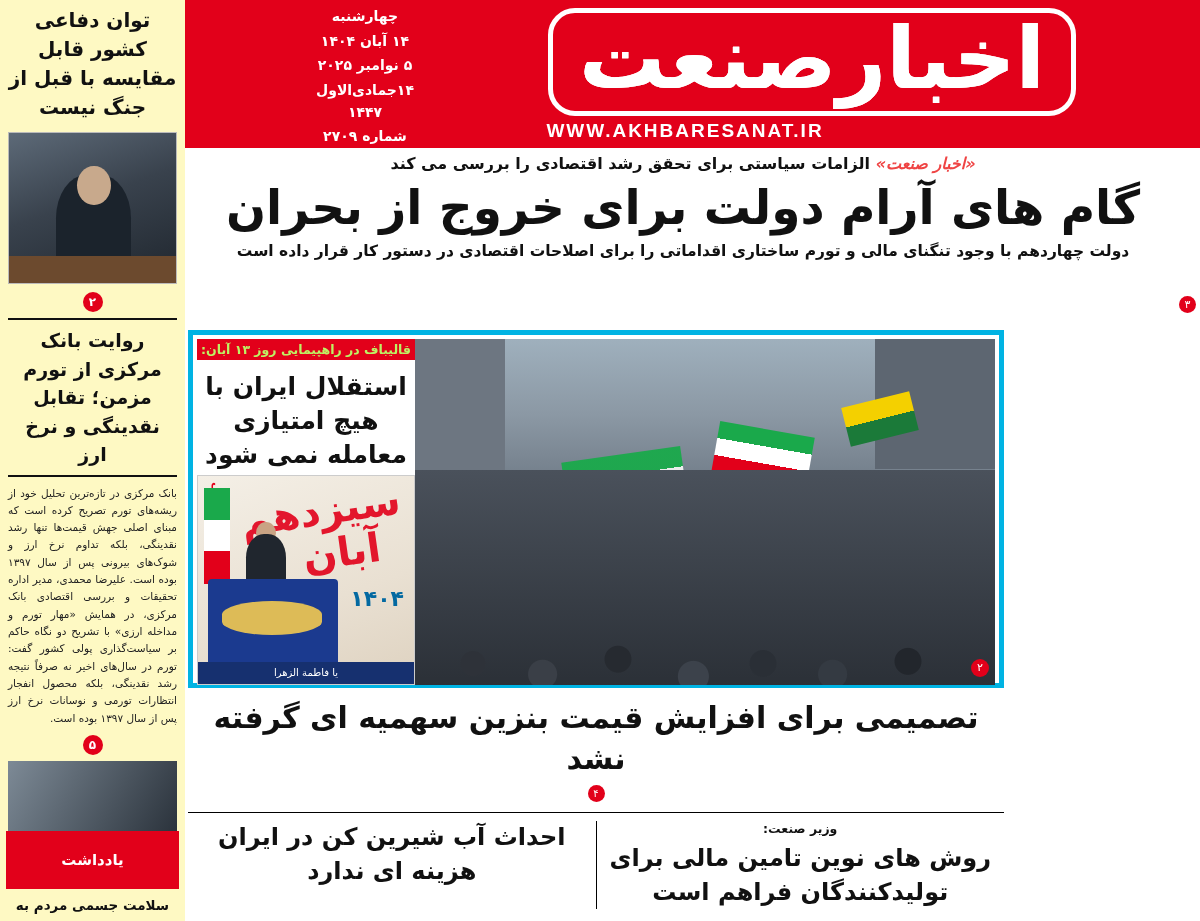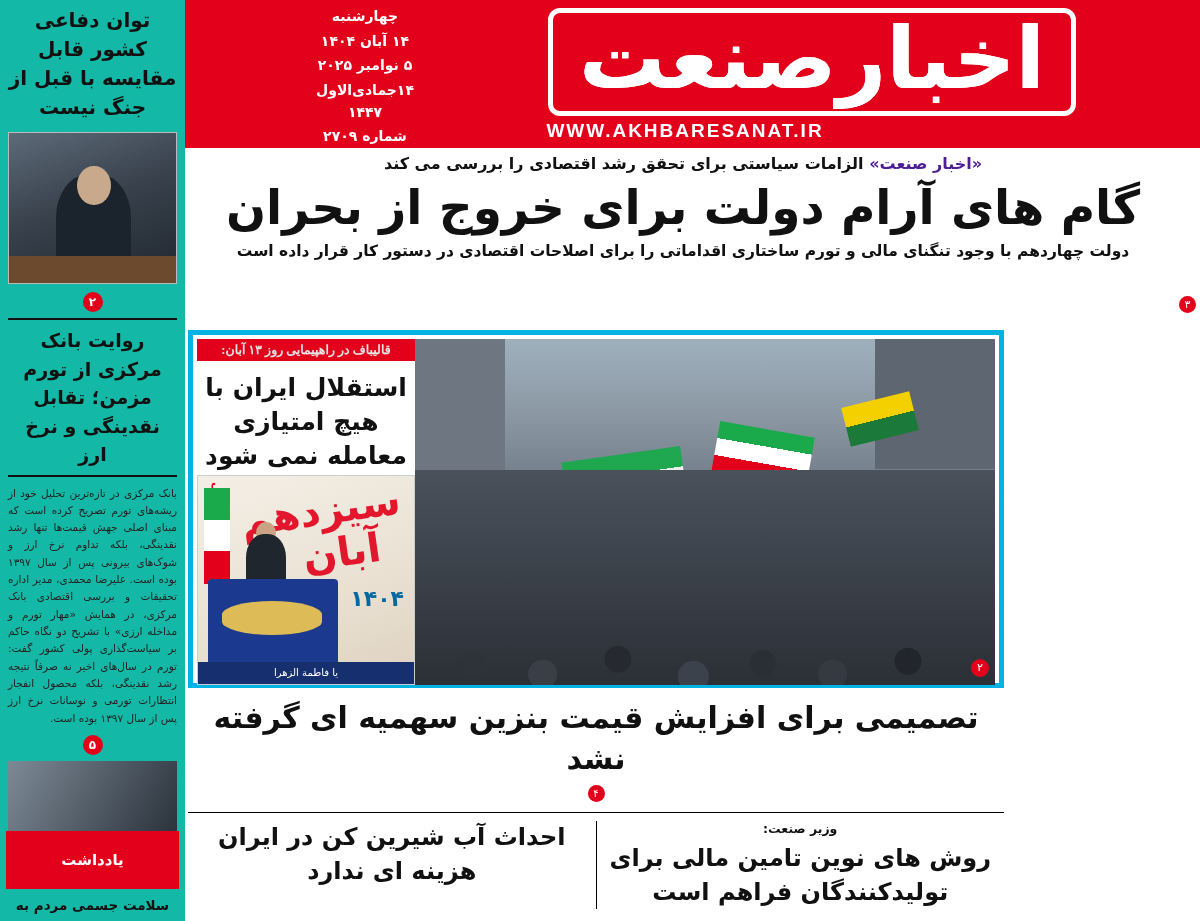--- a/index.html
+++ b/index.html
@@ -4,48 +4,48 @@
 <style>
   html,body{margin:0;padding:0;background:#fff;}
   body{width:1200px;height:921px;font-family:"DejaVu Sans","Liberation Sans",sans-serif;color:#111;overflow:hidden;}
   .page{position:relative;width:1200px;height:921px;background:#fff;}
 
   
   .masthead{position:absolute;top:0;right:0;width:1015px;height:148px;background:#e2001a;}
   .masthead-inner{position:relative;width:100%;height:100%;}
   .logo-wrap{position:absolute;right:18px;top:2px;width:740px;height:120px;display:flex;align-items:center;justify-content:center;}
   .logo-text{font-size:86px;font-weight:bold;color:#fff;letter-spacing:-2px;line-height:1;text-shadow:0 0 0 #fff;white-space:nowrap;}
-  .logo-box{border:5px solid #fff;border-radius:12px;padding:2px 26px 10px 26px;}
+  .logo-box{border:5px solid #fff;border-radius:27px;padding:2px 26px 10px 26px;}
   .site-url{position:absolute;right:255px;top:120px;width:520px;text-align:center;color:#fff;font-size:19px;letter-spacing:2px;font-family:"Liberation Sans",sans-serif;font-weight:bold;}
   .issue-box{position:absolute;right:775px;top:6px;width:120px;color:#fff;text-align:center;line-height:1.55;font-size:14px;font-weight:bold;}
   .issue-box div{margin-bottom:3px;}
 
   
-  .sidebar{position:absolute;top:0;left:0;width:185px;height:921px;background:#14b8a6;border-left:0;}
+  .sidebar{position:absolute;top:0;left:0;width:185px;height:921px;background:#fef9c3;border-left:0;}
   .side-head{padding:6px 8px 4px 8px;text-align:center;font-size:20px;font-weight:bold;line-height:1.45;color:#111;}
   .side-photo{margin:6px 8px 0 8px;height:150px;background:#2d3540;position:relative;overflow:hidden;border:1px solid #bbb;}
   .side-photo .ph-bg{position:absolute;inset:0;background:linear-gradient(160deg,#5d6a78 0%,#39424d 45%,#1f262e 100%);}
   .side-photo .ph-person{position:absolute;left:28%;bottom:0;width:45%;height:72%;background:#1b232c;border-radius:40% 40% 6% 6%;}
   .side-photo .ph-head{position:absolute;left:41%;bottom:52%;width:20%;height:26%;background:#c8a98c;border-radius:50%;}
   .side-photo .ph-desk{position:absolute;left:0;bottom:0;width:100%;height:18%;background:#6c4a2e;}
   .num-badge{display:block;margin:8px auto 6px auto;width:20px;height:20px;border-radius:50%;background:#e2001a;color:#fff;font-size:12px;line-height:20px;text-align:center;font-weight:bold;}
   .side-rule{height:2px;background:#111;margin:4px 8px;}
   .side-title{padding:2px 8px;text-align:center;font-size:19px;font-weight:bold;line-height:1.5;}
   .side-body{padding:4px 8px 0 8px;text-align:justify;font-size:10.5px;line-height:1.65;color:#222;}
   .side-photo2{margin:4px 8px 0 8px;height:70px;background:#444;position:relative;overflow:hidden;}
   .side-photo2 .s2a{position:absolute;inset:0;background:linear-gradient(120deg,#7d8a96,#2b333c);}
 
   
   .note-head{margin:0 6px;background:#e2001a;color:#fff;text-align:center;font-size:15px;font-weight:bold;padding:20px 0;}
   .note-text{padding:6px 8px 0 8px;text-align:center;font-size:13.5px;font-weight:bold;line-height:1.6;}
 
   
   .lead{position:absolute;top:150px;right:22px;width:990px;}
   .lead-kicker{text-align:center;font-size:16px;font-weight:bold;padding:4px 0 2px 0;}
-  .lead-kicker .red{color:#4c1d95;}
+  .lead-kicker .red{color:#ef4444;font-style:italic;}
   .lead-title{text-align:center;font-size:47px;font-weight:bold;line-height:1.22;padding:4px 0 2px 0;letter-spacing:-1px;}
   .lead-sub{text-align:center;font-size:15.5px;font-weight:bold;padding:4px 0 8px 0;}
   .lead-badge{position:absolute;right:-18px;top:146px;width:17px;height:17px;border-radius:50%;background:#e2001a;color:#fff;font-size:11px;line-height:17px;text-align:center;}
 
   
   .photoblock{position:absolute;top:330px;right:196px;width:816px;height:358px;border:5px solid #00b3e3;box-sizing:border-box;background:#fff;}
   .mainphoto{position:absolute;right:4px;top:4px;width:580px;height:346px;overflow:hidden;background:#7e8b96;}
   .mp-sky{position:absolute;inset:0;background:linear-gradient(180deg,#9fb0bd 0%,#8b98a4 22%,#6d7884 45%,#55606b 100%);}
   .mp-bldgL{position:absolute;left:0;top:0;width:90px;height:150px;background:#6d7681;}
   .mp-bldgR{position:absolute;right:0;top:0;width:120px;height:130px;background:#5d6671;}
@@ -62,21 +62,21 @@
   .flagB{position:absolute;left:24px;top:190px;width:135px;height:70px;background:linear-gradient(180deg,#000 0 18%,#f2f2f2 18% 55%,#1aa94b 55% 100%);transform:rotate(6deg);opacity:.95;}
   .flagB:after{content:"";position:absolute;left:0;top:0;border-left:34px solid #e2001a;border-top:35px solid transparent;border-bottom:35px solid transparent;}
   .flagC{position:absolute;left:300px;top:90px;width:96px;height:52px;background:linear-gradient(180deg,#1aa94b 33%,#fff 33% 66%,#e2001a 66%);transform:rotate(10deg);}
   .flagD{position:absolute;left:430px;top:60px;width:70px;height:40px;background:linear-gradient(180deg,#f4d000 50%,#1b7a39 50%);transform:rotate(-14deg);}
   .banner1{position:absolute;left:185px;top:175px;width:230px;height:26px;background:#e8e4d8;transform:rotate(-4deg);}
   .truck{position:absolute;left:380px;top:205px;width:185px;height:58px;background:#cfd4d8;border-radius:6px;}
   .truck:after{content:"";position:absolute;left:8px;top:-18px;width:70px;height:22px;background:#dfe3e6;border-radius:4px 4px 0 0;}
   .mp-badge{position:absolute;right:6px;bottom:8px;width:18px;height:18px;border-radius:50%;background:#e2001a;color:#fff;font-size:11px;line-height:18px;text-align:center;}
 
   .sidestory{position:absolute;left:4px;top:4px;width:218px;height:346px;}
-  .ss-strap{background:#e2001a;color:#e5e5e5;text-align:center;font-size:12.5px;font-weight:bold;padding:3px 4px;font-family:Liberation Serif, serif;}
+  .ss-strap{background:#e2001a;color:#bef264;text-align:center;font-size:12.5px;font-weight:bold;padding:3px 4px;}
   .ss-title{text-align:center;font-size:25px;font-weight:bold;line-height:1.35;padding:10px 2px 0 2px;}
   .ss-photo{position:absolute;left:0;bottom:0;width:218px;height:210px;overflow:hidden;background:#efe7dc;border:1px solid #ccc;box-sizing:border-box;}
   .ss-bg{position:absolute;inset:0;background:linear-gradient(160deg,#f4efe6 0%,#e9e0d2 60%,#ded2c0 100%);}
   .ss-script{position:absolute;right:6px;top:10px;width:130px;height:150px;color:#e2001a;font-size:40px;font-weight:bold;text-align:center;line-height:1.1;transform:rotate(-8deg);opacity:.9;}
   .ss-year{position:absolute;right:10px;top:110px;color:#0369a1;font-size:22px;font-weight:bold;letter-spacing:2px;}
   .ss-podium{position:absolute;left:10px;bottom:0;width:130px;height:105px;background:#1b3a8f;border-radius:4px 4px 0 0;}
   .ss-podium:after{content:"";position:absolute;left:14px;top:22px;width:100px;height:34px;background:#ffd24d;border-radius:50%/40%;opacity:.85;}
   .ss-speaker{position:absolute;left:48px;bottom:98px;width:40px;height:52px;background:#20262e;border-radius:45% 45% 8% 8%;}
   .ss-head{position:absolute;left:58px;bottom:140px;width:20px;height:22px;background:#c9a384;border-radius:50%;}
   .ss-flag{position:absolute;left:6px;bottom:100px;width:26px;height:96px;background:linear-gradient(180deg,#1aa94b 33%,#fff 33% 66%,#e2001a 66%);}

